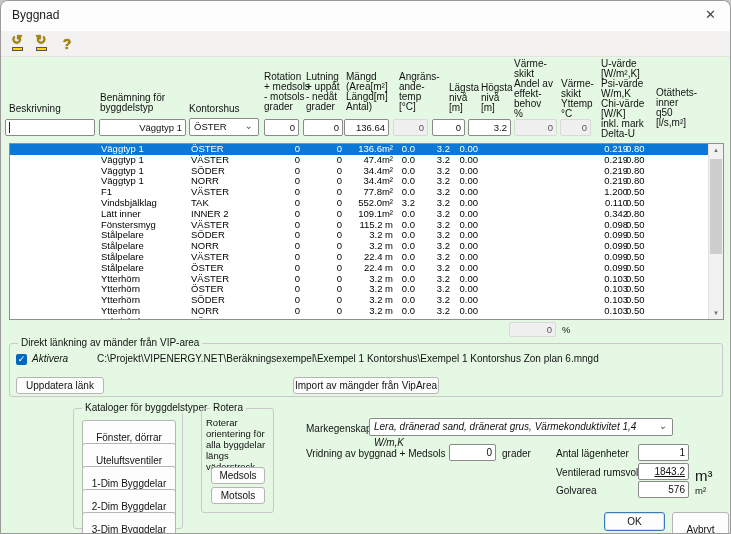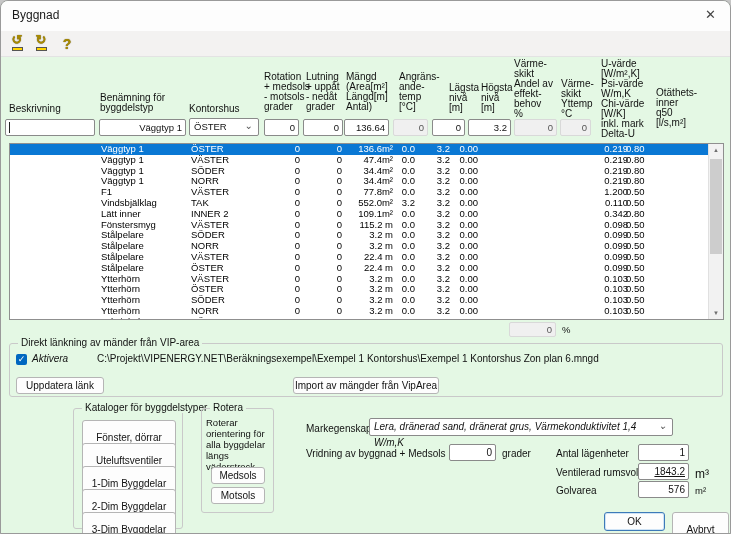--- a/index.html
+++ b/index.html
@@ -105,21 +105,21 @@
   .rot-btn { left:9px; width:54px; height:17px; }
   .rot-desc { position:absolute; left:4px; top:8px; width:66px; font-size:9.5px; line-height:11px; color:#111; }
 
   .lbl { position:absolute; font-size:10px; color:#111; white-space:nowrap; }
   .l-mark{left:305px; top:366px;}
   .l-vrid{left:305px; top:391px;}
   .l-grader{left:501px; top:391px;}
   .l-antal{left:555px; top:391px;}
   .l-vent{left:555px; top:410px;}
   .l-golv{left:555px; top:428px;}
-  .u-vent{left:694px; top:410px; font-size:12px;}
+  .u-vent{left:694px; top:410px; font-size:15px;}
   .u-golv{left:694px; top:428px; font-size:9.5px;}
   .f-vrid{left:448px; top:387px; width:47px;}
   .f-antal{left:637px; top:387px; width:51px;}
   .f-vent{left:637px; top:406px; width:51px;text-decoration:underline;}
   .f-golv{left:637px; top:424px; width:51px;}
   .numfld { position:absolute; height:17px; background:#fff; border:1px solid #8a8a8a; border-radius:2px;
             font-size:10px; line-height:15px; text-align:right; padding:0 3px; color:#111; }
 
   .b-ok { left:603px; top:455px; width:61px; height:19px; border:1px solid #3d7ab8; box-shadow:0 0 0 1px #cfe3f5 inset; }
   .b-cancel { left:671px; top:455px; width:57px; height:34px; }

